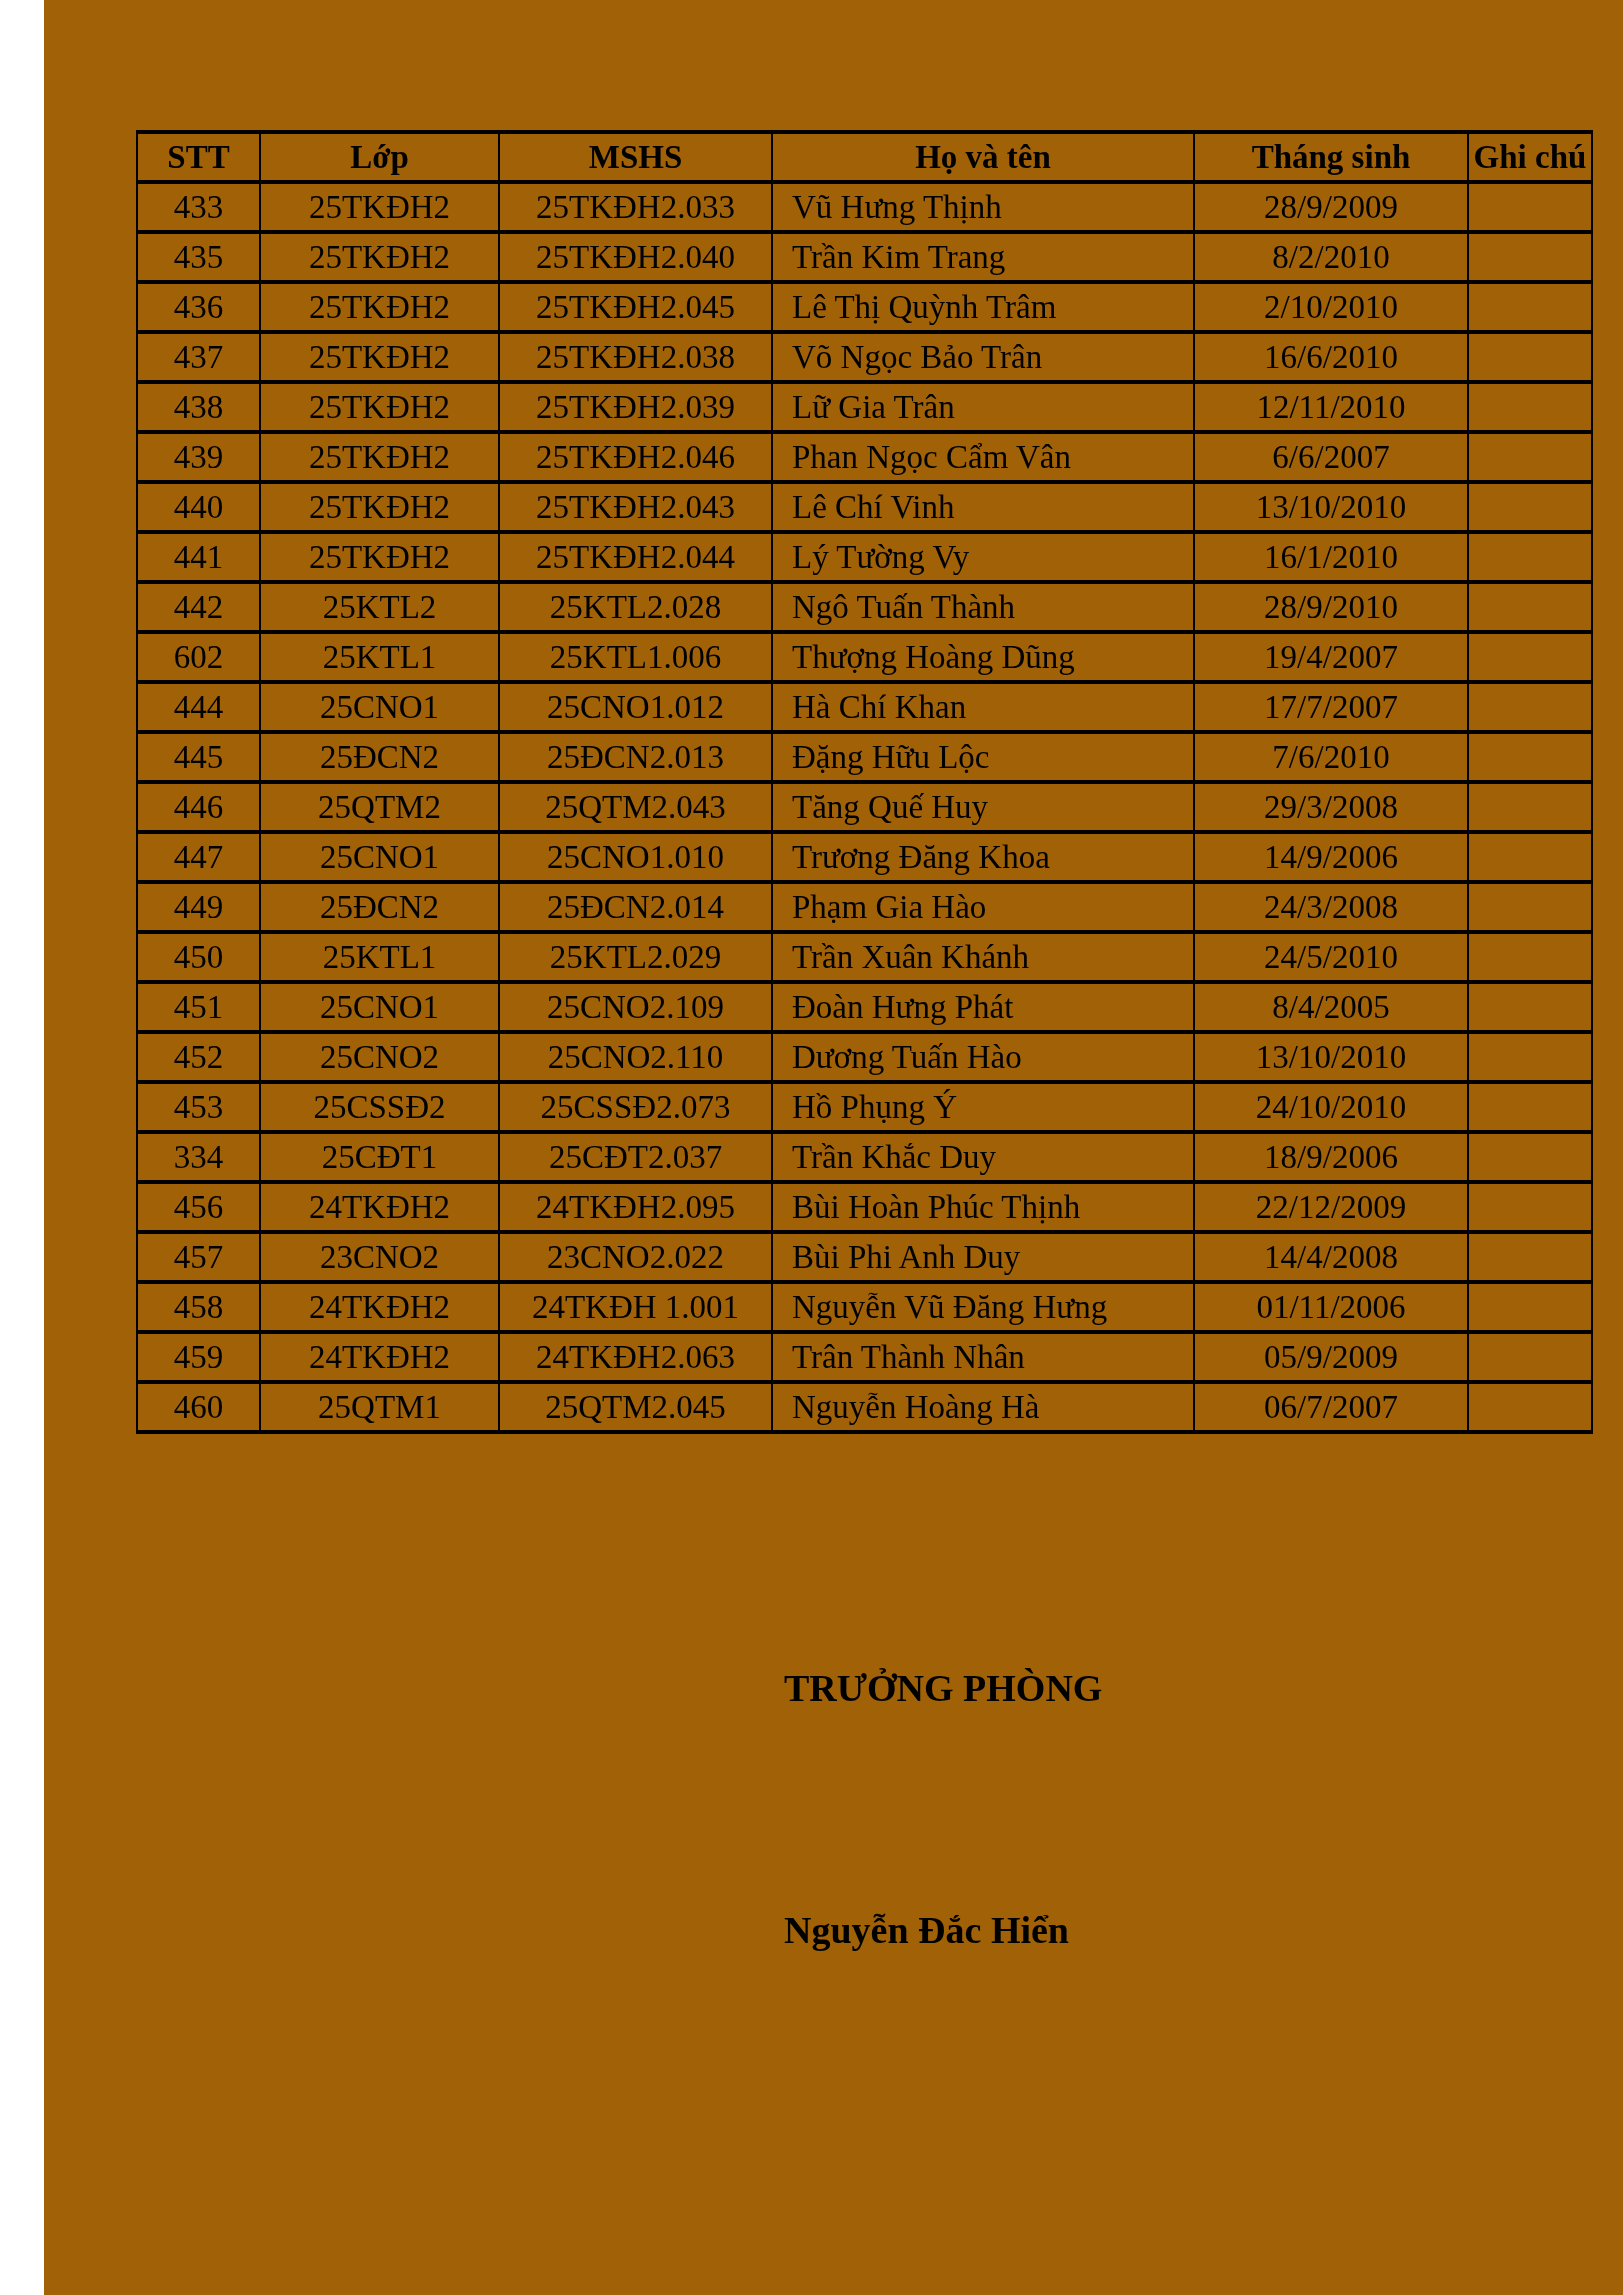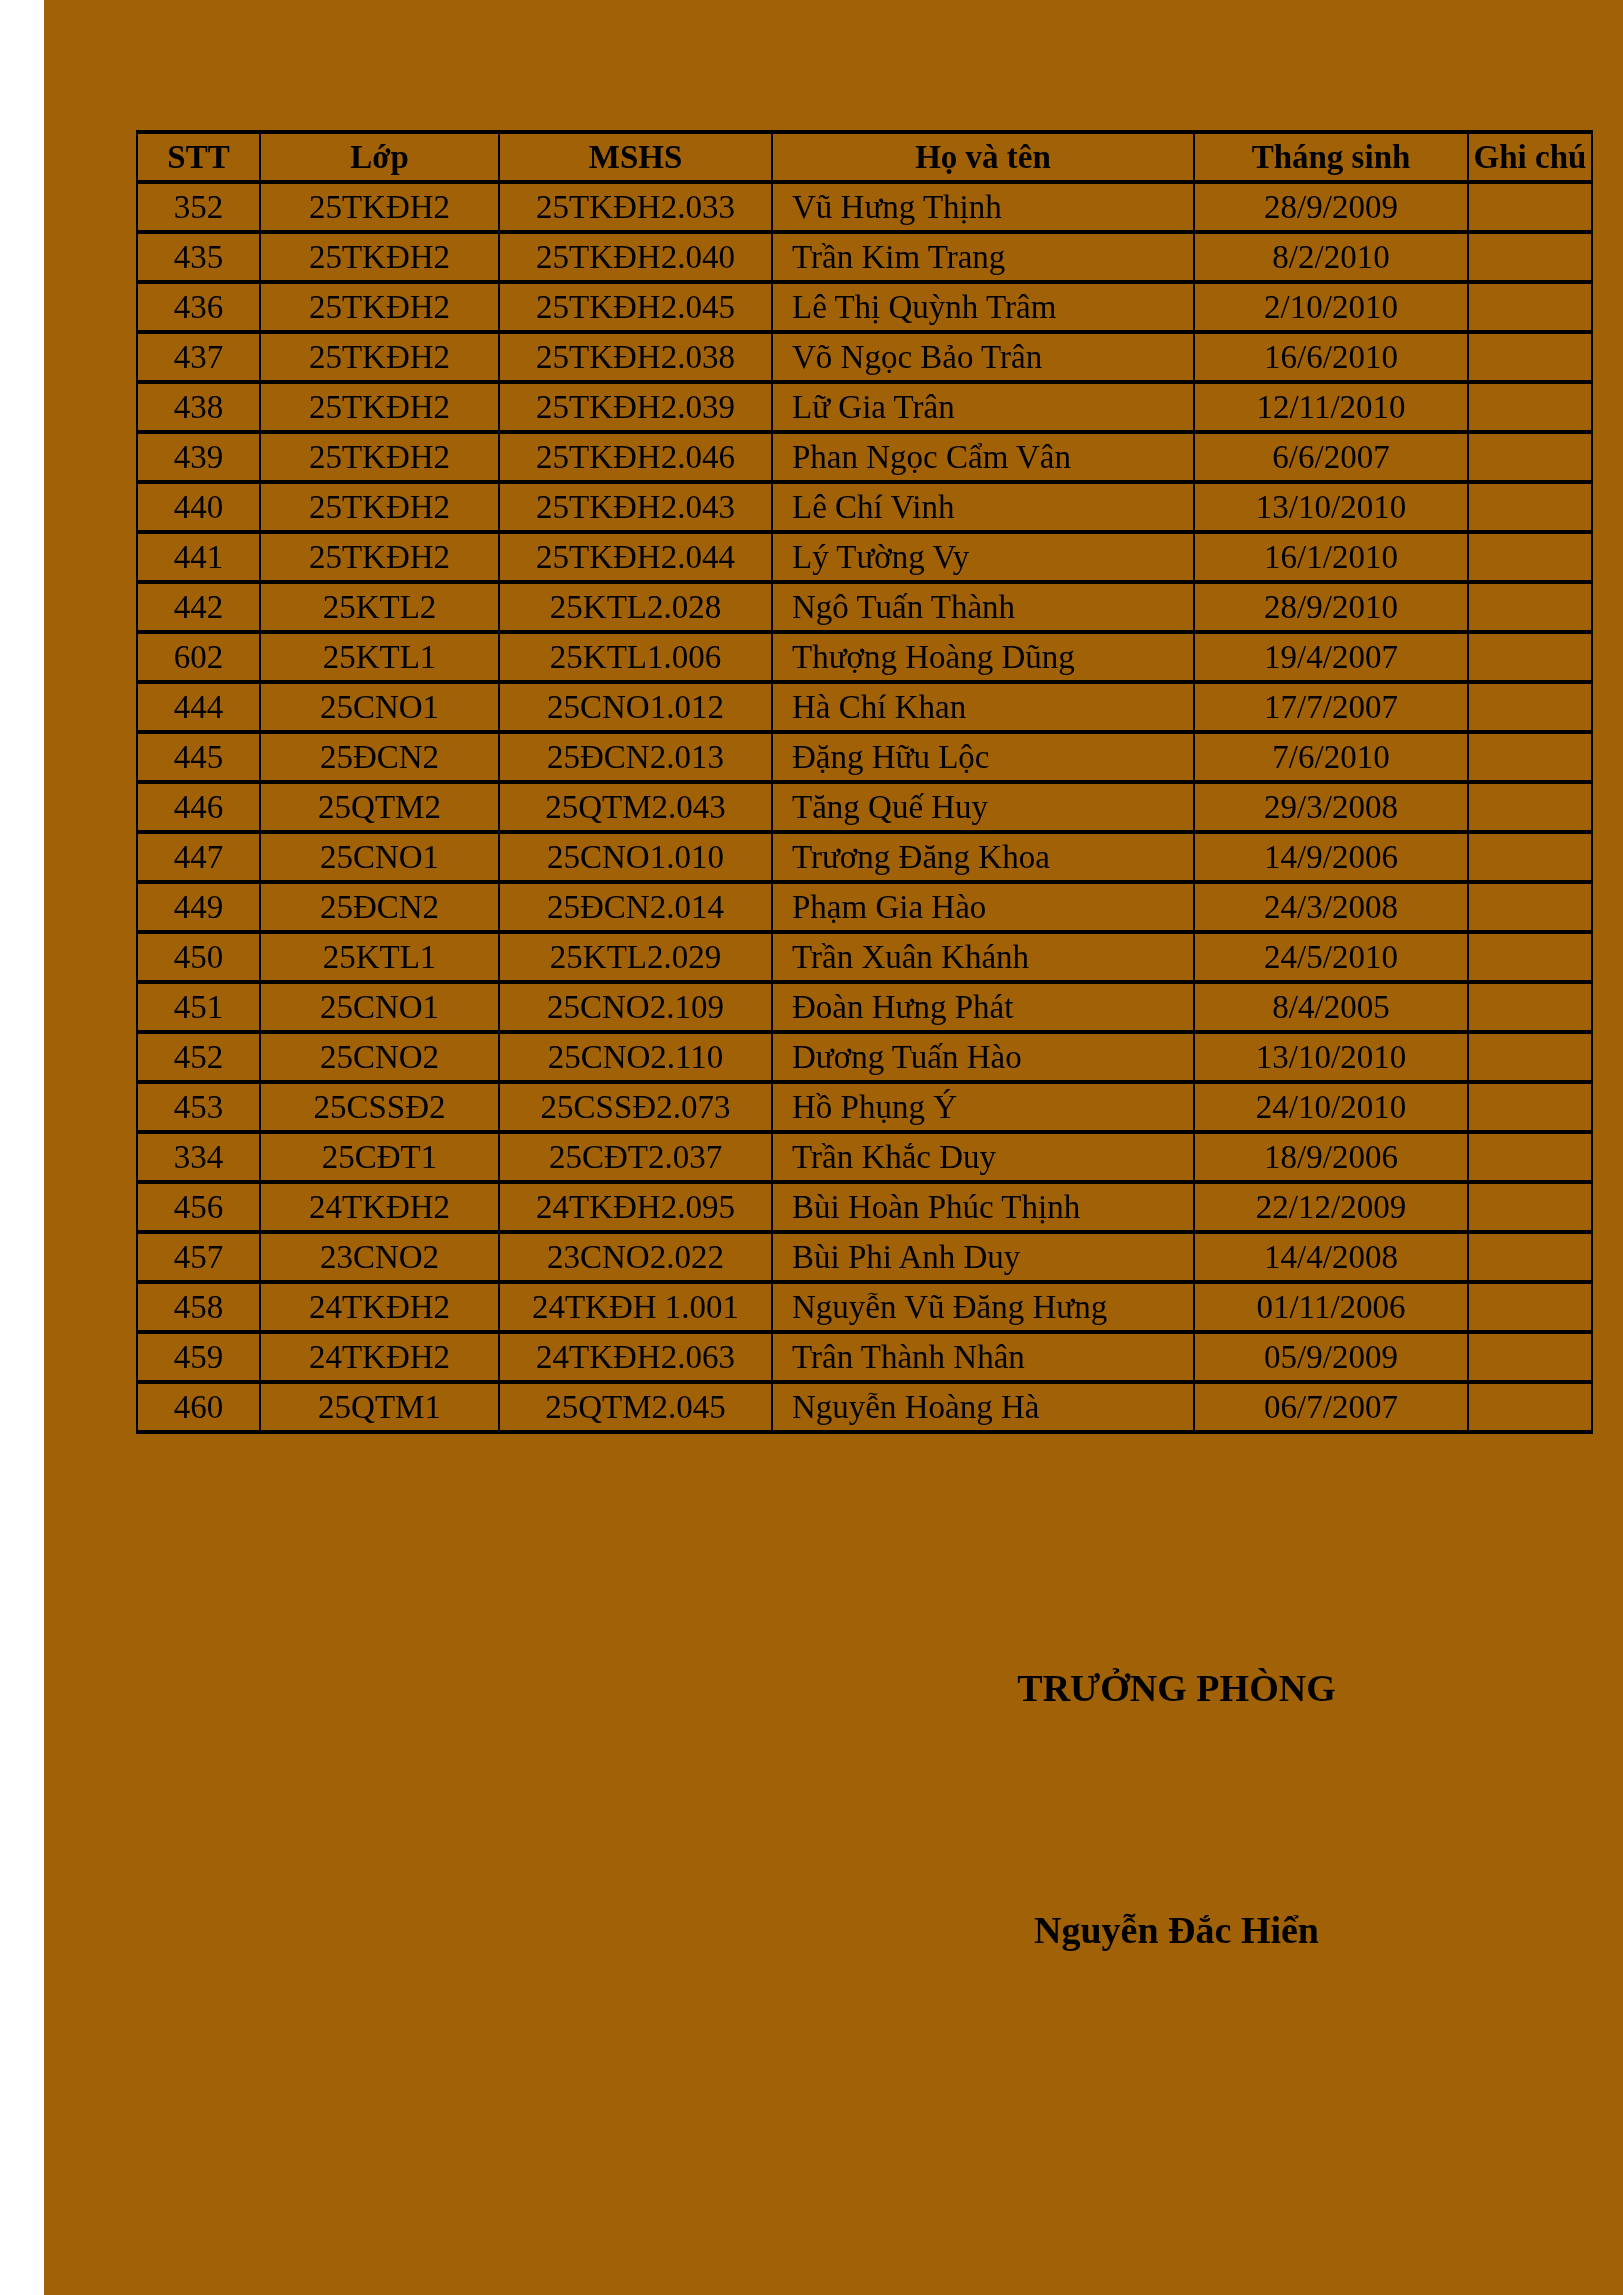--- a/index.html
+++ b/index.html
@@ -52,21 +52,20 @@
   }
   table.student-table td.align-left {
     text-align: left;
     padding-left: 19px;
   }
   .signature-block-title,
   .signature-block-name {
     position: absolute;
     left: 740px;
     width: 785px;
-    text-align: center;
     font-size: 38px;
     font-weight: bold;
     line-height: 1.1;
     white-space: nowrap;
   }
   .signature-block-title { top: 1668px; }
   .signature-block-name  { top: 1910px; }
 </style>
 </head>
 <body>
@@ -87,21 +86,21 @@
         <th>STT</th>
         <th>Lớp</th>
         <th>MSHS</th>
         <th>Họ và tên</th>
         <th>Tháng sinh</th>
         <th>Ghi chú</th>
       </tr>
     </thead>
     <tbody id="table-body">
         <tr>
-          <td>352</td>
+          <td>433</td>
           <td>25TKĐH2</td>
           <td>25TKĐH2.033</td>
           <td class="align-left">Vũ Hưng Thịnh</td>
           <td>28/9/2009</td>
           <td></td>
         </tr>
         <tr>
           <td>435</td>
           <td>25TKĐH2</td>
           <td>25TKĐH2.040</td>

